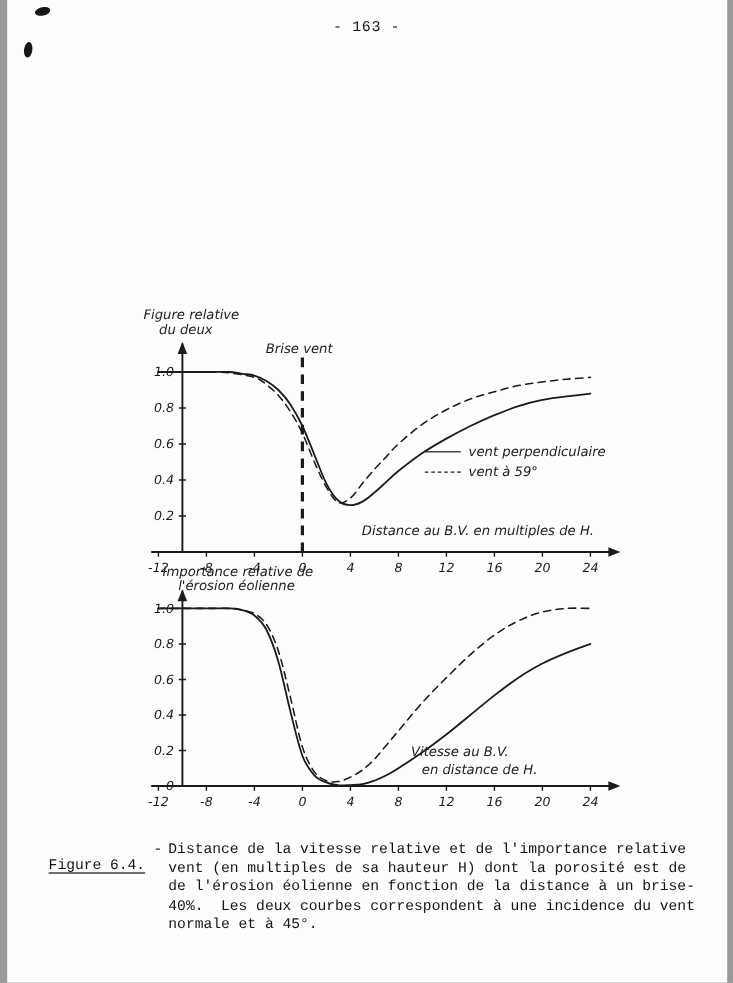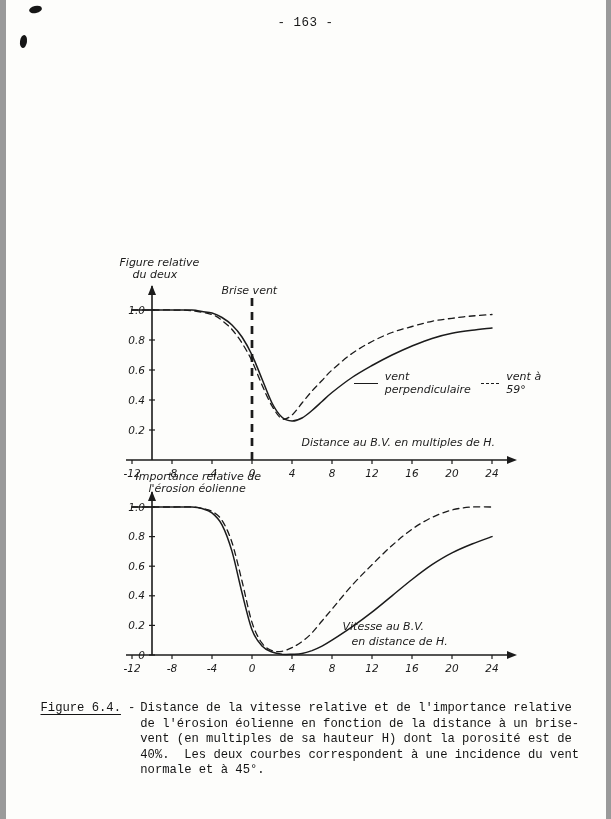--- a/index.html
+++ b/index.html
@@ -6,27 +6,27 @@
   .page{position:relative;width:600px;height:819px;background:#fdfdfb;color:#1b1b1b;overflow:hidden;margin:0 auto;}
   .page-number{position:absolute;top:16px;left:0;right:0;text-align:center;
     font:12.5px "Liberation Mono",monospace;letter-spacing:.5px;color:#161616;}
   .speck{position:absolute;background:#161616;border-radius:50%;}
   .s1{left:23px;top:6px;width:13px;height:7px;transform:rotate(-12deg);}
   .s2{left:14px;top:35px;width:7px;height:13px;transform:rotate(8deg);}
   .chart{position:absolute;}
   .chart svg{position:absolute;left:0;top:0;display:block;}
   .clabel{position:absolute;font:italic 11px "DejaVu Sans",sans-serif;white-space:nowrap;color:#1b1b1b;}
   svg text.tick{font:italic 10.5px "DejaVu Sans",sans-serif;fill:#1b1b1b;}
-  .legend{position:absolute;display:flex;flex-direction:row;gap:4px;}
+  .legend{position:absolute;display:flex;flex-direction:column;gap:4px;}
   .lrow{display:flex;align-items:center;gap:7px;font:italic 11px "DejaVu Sans",sans-serif;color:#1b1b1b;}
   .lsample{width:30px;height:0;border-top:1.6px solid #1b1b1b;}
   .lsample.dashed{border-top-style:dashed;}
   .caption{position:absolute;left:35px;top:701px;display:flex;align-items:flex-start;
     font:12.2px/15.6px "Liberation Mono",monospace;color:#141414;}
-  .fig-label{text-decoration:underline;text-underline-offset:2.5px;white-space:pre;}
+  .fig-label{text-decoration:underline;text-underline-offset:2.5px;white-space:pre;margin-top:13px;}
   .sep{padding:0 5px 0 7px;}
   .cap-lines div{white-space:pre;}
 </style>
 </head>
 <body>
 
 <div class="page">
 
   <div class="page-number">- 163 -</div>
   <div class="speck s1"></div>
@@ -133,20 +133,20 @@
     <span class="clabel" style="left:43px;top:14px">l'érosion éolienne</span>
     <span class="clabel" style="left:237px;top:152px">Vitesse au B.V.</span>
     <span class="clabel" style="left:246px;top:167px">en distance de H.</span>
   </div>
 
   <div class="caption">
     <span class="fig-label">Figure 6.4.</span>
     <span class="sep">-</span>
     <div class="cap-lines">
       <div>Distance de la vitesse relative et de l'importance relative</div>
+      <div>vent (en multiples de sa hauteur H) dont la porosité est de</div>
       <div>de l'érosion éolienne en fonction de la distance à un brise-</div>
-      <div>vent (en multiples de sa hauteur H) dont la porosité est de</div>
       <div>40%.  Les deux courbes correspondent à une incidence du vent</div>
       <div>normale et à 45°.</div>
     </div>
   </div>
 
 </div>
 
 </body></html>

